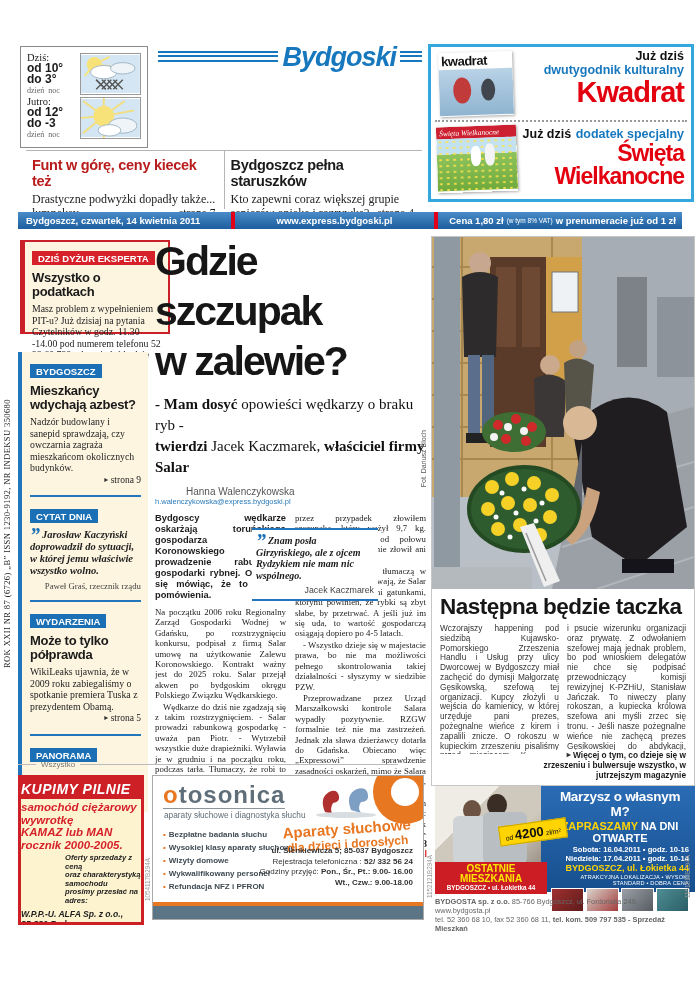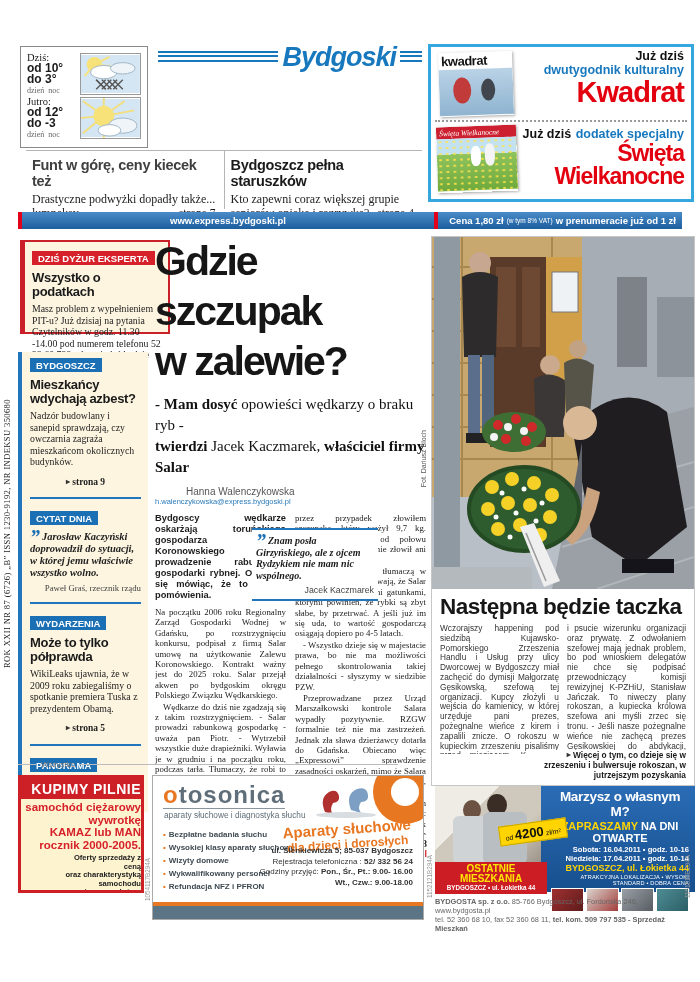--- a/index.html
+++ b/index.html
@@ -52,21 +52,21 @@
   .cat{font-weight:bold;font-size:12.5px;color:#1878be;}
   .promo-title{font-weight:bold;font-size:29px;color:#e3000f;line-height:30px;letter-spacing:-1px;}
   .promo-title.two{font-size:23px;line-height:23px;}
 
   
   .teasers{position:absolute;left:26px;top:150px;width:396px;height:58px;border-top:1px solid #b5b5b5;
            display:flex;}
   .teaser{flex:1;padding:6px 8px 0 6px;box-sizing:border-box;}
   .teaser+.teaser{border-left:1px solid #b5b5b5;}
   .teaser h3{margin:0 0 3px;font-family:"Liberation Sans",sans-serif;font-size:14.5px;letter-spacing:-0.3px;}
-  .teaser h3.red{color:#404040;}
+  .teaser h3.red{color:#b91c1c;}
   .teaser p{margin:0;font-size:12px;line-height:14px;color:#222;}
   .pageref{float:right;font-size:11.5px;}
   .arrow{font-size:8px;vertical-align:1px;color:#333;}
 
   
   .datebar{position:absolute;left:18px;top:212px;width:664px;height:17px;display:flex;
            font-family:"Liberation Sans",sans-serif;font-weight:bold;font-size:9.5px;color:#fff;}
   .db-seg{background:linear-gradient(#4a8cc8,#1c5e9e);display:flex;align-items:center;}
   .db-gap{width:4px;background:#e2001a;}
   .db-left{flex:0 0 205px;padding-left:8px;}
@@ -80,24 +80,24 @@
   
   .sb-label{display:inline-block;font-family:"Liberation Sans",sans-serif;font-weight:bold;
             font-size:9.5px;color:#fff;padding:2px 6px 1px;}
   .expert{position:absolute;left:20px;top:240px;width:150px;height:94px;box-sizing:border-box;
           border:2px solid #c9202a;border-left-width:5px;background:#fdf5e0;padding:6px 7px;}
   .expert .sb-label{background:#d6212a;}
   .sb-title{font-family:"Liberation Sans",sans-serif;font-weight:bold;font-size:13px;
             line-height:14px;letter-spacing:-0.3px;margin:5px 0 4px;}
   .sb-body{font-size:9.8px;line-height:11.5px;color:#222;}
   .sb-main{position:absolute;left:18px;top:352px;width:130px;height:460px;box-sizing:border-box;
-           border-left:4px solid #2175bc;background:#fdf5e0;padding:3px 7px 6px 8px;overflow:hidden;}
+           border-left:4px solid #2175bc;background:#fdf5e0;padding:9px 7px 6px 8px;overflow:hidden;}
   .sb-main .sb-label{background:#1a6fb5;}
   .sb-div{height:2px;background:#2175bc;margin:9px 0;}
-  .sb-page{display:block;text-align:center;font-weight:bold;font-size:9.5px;margin-top:8px;}
+  .sb-page{display:block;text-align:right;font-weight:normal;font-size:9.5px;}
   .quote-txt{font-style:italic;font-weight:bold;font-size:10.5px;line-height:12px;color:#222;}
   .qmark{color:#1a6fb5;font-size:20px;font-weight:bold;line-height:10px;vertical-align:-4px;margin-right:2px;}
   .attr{display:block;text-align:right;font-size:8.8px;color:#444;margin-top:4px;}
 
   
   .article{position:absolute;left:155px;top:236px;width:272px;height:546px;}
   .headline{font-family:"Liberation Sans",sans-serif;font-weight:bold;font-size:41px;line-height:50px;
             letter-spacing:-2px;color:#161616;}
   .subhead{margin-top:8px;font-size:15px;line-height:21px;color:#111;}
   .byline{margin-top:8px;font-family:"Liberation Sans",sans-serif;}
@@ -131,23 +131,23 @@
   .story-more{position:absolute;right:8px;bottom:5px;width:160px;background:#fff;text-align:right;
               font-family:"Liberation Sans",sans-serif;font-weight:bold;font-size:8.3px;line-height:10px;}
 
   
   .reklama{position:absolute;left:18px;top:760px;width:380px;display:flex;align-items:center;
            color:#777;font-family:"Liberation Sans",sans-serif;font-size:8px;}
   .reklama .ln{height:1px;background:#bbb;}
   .reklama .ln.l{width:18px;margin-right:5px;}
   .reklama .ln.r{flex:1;margin-left:5px;}
 
-  .ad1{position:absolute;left:18px;top:775px;width:126px;height:118px;box-sizing:border-box;
-       border:3px solid #cc2026;background:#fdf3cf;text-align:right;overflow:hidden;
-       font-family:"Liberation Sans",sans-serif;}
+  .ad1{position:absolute;left:18px;top:775px;width:126px;height:150px;box-sizing:border-box;
+       border:3px solid #cc2026;background:#fdf3cf;text-align:left;overflow:hidden;
+       font-family:"Liberation Sans",sans-serif;font-style:italic;}
   .ad1-head{background:#cc2026;color:#fff;font-weight:bold;font-size:14px;padding:3px 0 2px;letter-spacing:.5px;}
   .ad1-red{color:#d6212a;font-weight:bold;font-size:11.5px;line-height:12.5px;margin-top:2px;}
   .ad1-blk{font-weight:bold;font-size:7.6px;line-height:8.6px;color:#222;margin-top:3px;padding-left:44px;}
   .ad1-adr{font-weight:bold;font-size:8.6px;line-height:10px;color:#222;margin-top:3px;}
 
   .ad2{position:absolute;left:152px;top:775px;width:272px;height:145px;box-sizing:border-box;
        border:1px solid #aaa;background:#fff;overflow:hidden;font-family:"Liberation Sans",sans-serif;}
   .oto-circle{position:absolute;right:-14px;top:-16px;width:64px;height:64px;border-radius:50%;
               background:#e87722;}
   .oto-circle::after{content:"";position:absolute;left:18px;top:18px;width:28px;height:28px;
@@ -311,20 +311,21 @@
          <span class="pageref"><span class="arrow">▸</span> <span>strona 7</span></span></p>
     </div>
     <div class="teaser">
       <h3>Bydgoszcz pełna staruszków</h3>
       <p><span>Kto zapewni coraz większej grupie seniorów opiekę i rozrywkę?</span>
          <span class="pageref"><span class="arrow">▸</span> <span>strona 4</span></span></p>
     </div>
   </div>
 
   <div class="datebar">
+    <div class="db-seg db-left">Bydgoszcz, czwartek, 14 kwietnia 2011</div>
     <div class="db-gap"></div>
     <div class="db-seg db-mid">www.express.bydgoski.pl</div>
     <div class="db-gap"></div>
     <div class="db-seg db-right">
       <span>Cena 1,80 zł</span>
       <span class="db-small">(w tym 8% VAT)</span>
       <span>w prenumeracie już od 1 zł</span>
     </div>
   </div>
 
@@ -492,21 +493,21 @@
         <path d="M88 290 L112 350 L128 344 L102 286 Z" fill="#efefef"></path>
         <path d="M94 296 L114 344" stroke="#999" stroke-width="1.5"></path>
         <rect x="0" y="330" width="100" height="22" fill="#b4b9be"></rect>
       </svg>
     </div>
     <div class="story-title">Następna będzie taczka</div>
     <div class="story-cols">
       <div class="story-col">Wczorajszy happening pod siedzibą Kujawsko-Pomorskiego Zrzeszenia Handlu i Usług przy ulicy Dworcowej w Bydgoszczy miał zachęcić do dymisji Małgorzatę Gęsikowską, szefową tej organizacji. Kupcy złożyli u wejścia do kamienicy, w której urzęduje pani prezes, pożegnalne wieńce z kirem i zapalili znicze. O rokoszu w kupieckim zrzeszeniu pisaliśmy przed miesiącem. Kujawsko-pomorscy handlowcy domagają się zwołania nadzwyczajnego zjazdu i odwołania Małgorzaty Gęsikowskiej. Zarzucają jej upolitycznienie</div>
       <div class="story-col">i psucie wizerunku organizacji oraz prywatę. Z odwołaniem szefowej mają jednak problem, bo pod wnioskiem delegatów nie chce się podpisać przewodniczący komisji rewizyjnej K-PZHiU, Stanisław Jańczak. To niweczy plany rokoszan, a kupiecka królowa szefowa ani myśli zrzec się tronu. - Jeśli nasze pożegnalne wieńce nie zachęcą prezes Gęsikowskiej do abdykacji, podstawimy jej taczkę - zapowiadają zdesperowani kupcy.</div>
     </div>
-    <div class="story-more"><span class="arrow">▸</span> <span>Więcej o tym, co dzieje się w zrzeszeniu i bulwersuje rokoszan, w jutrzejszym pozyskania</span></div>
+    <div class="story-more"><span class="arrow">▸</span> <span>Więcej o tym, co dzieje się w zrzeszeniu i bulwersuje wszystko, w jutrzejszym magazynie</span></div>
   </div>
   <div class="credit vert">Fot. Dariusz Bloch</div>
 
   <div class="reklama">
     <div class="ln l"></div>
       <span>Wszystko</span>
       <div class="ln r"></div>
   </div>
 
   <div class="ad1">

